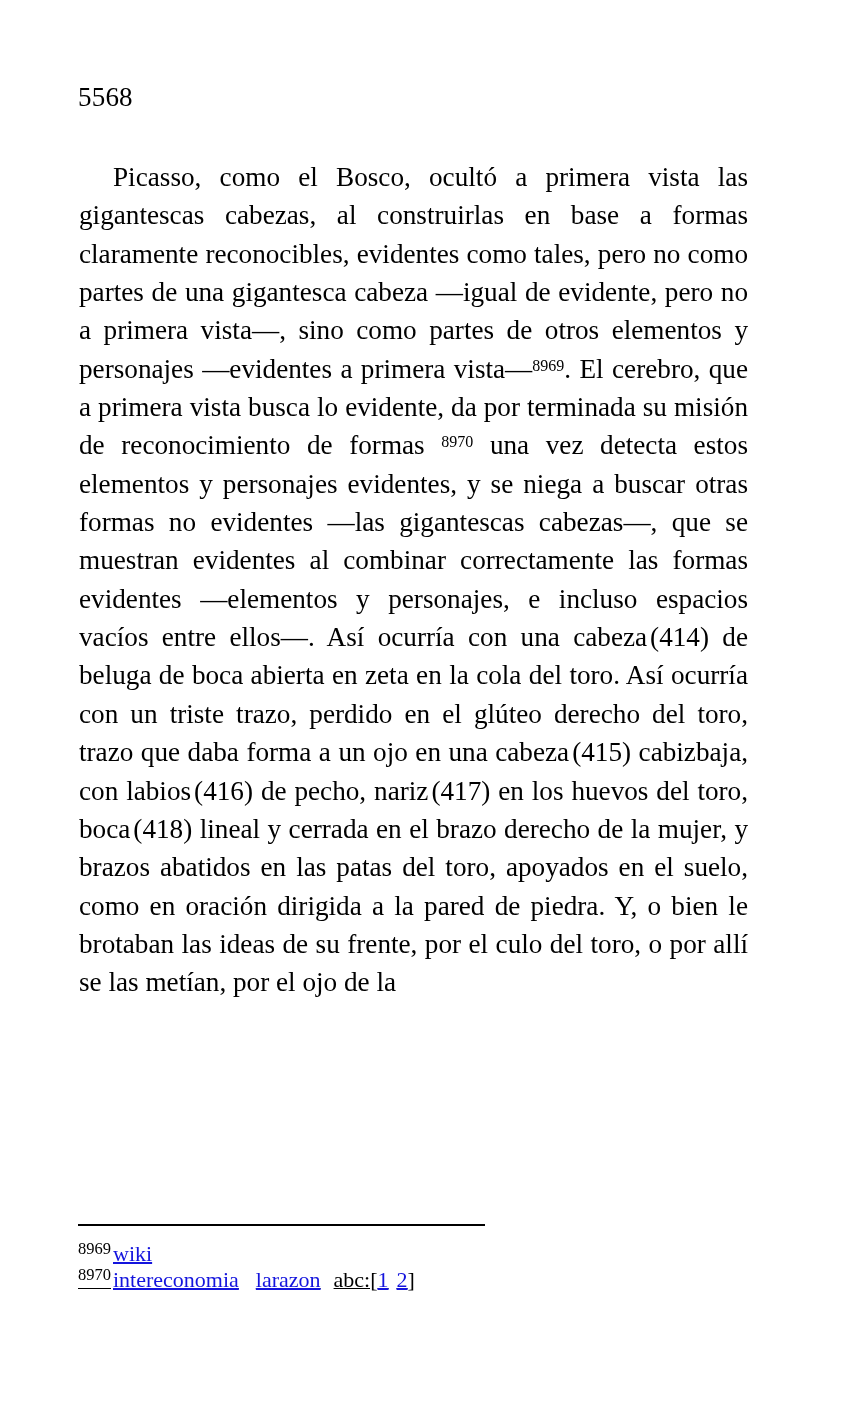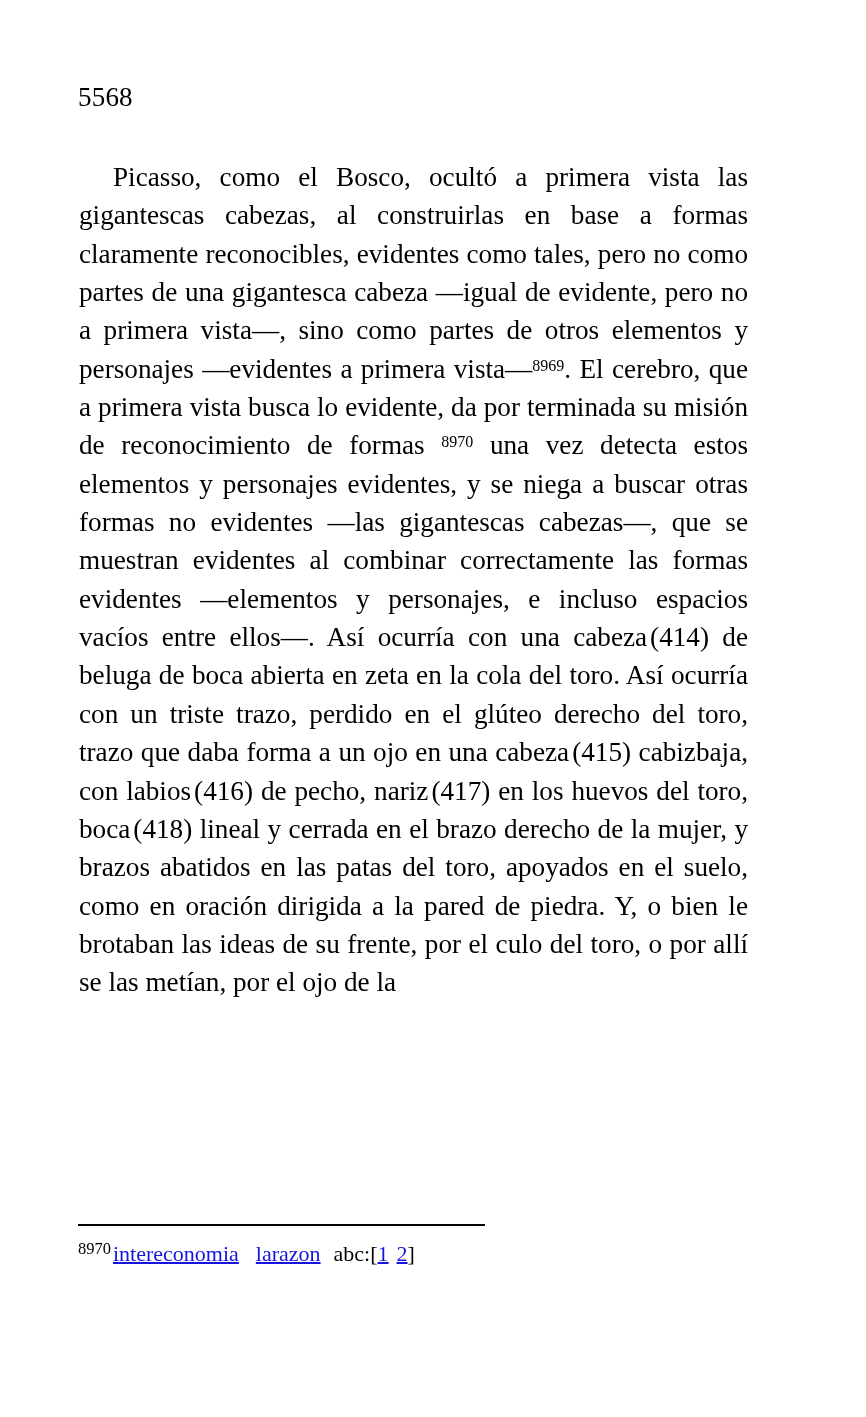--- a/index.html
+++ b/index.html
@@ -87,20 +87,21 @@
 
   .footnote {
     display: block;
     white-space: nowrap;
     margin: 0;
     padding: 0;
   }
 
   .footnote + .footnote {
     margin-top: 3px;
+    text-decoration: underline;
   }
 
   .fn-num {
     font-size: 16.5px;
     vertical-align: 7px;
     line-height: 0;
     margin-right: 2px;
   }
 
   .fn-body {
@@ -143,18 +144,19 @@
   <div class="page-number">5568</div>
 
   <div class="body-column">
     <p class="body-paragraph"><span>Picasso, como el Bosco, ocultó a primera vista las gigantescas cabezas, al construirlas en base a formas claramente reconocibles, evidentes como tales, pero no como partes de una gigantesca cabeza —igual de evidente, pero no a primera vista—, sino como partes de otros elementos y personajes —evidentes a primera vista—</span><sup class="fn-ref">8969</sup><span>. El cerebro, que a primera vista busca lo evidente, da por terminada su misión de reconocimiento de formas </span><sup class="fn-ref">8970</sup><span> una vez detecta estos elementos y personajes evidentes, y se niega a buscar otras formas no evidentes —las gigantescas cabezas—, que se muestran evidentes al combinar correctamente las formas evidentes —elementos y personajes, e incluso espacios vacíos entre ellos—. Así ocurría con una cabeza</span><span class="thin-space"></span><span>(414)</span><span> de beluga de boca abierta en zeta en la cola del toro. Así ocurría con un triste trazo, perdido en el glúteo derecho del toro, trazo que daba forma a un ojo en una cabeza</span><span class="thin-space"></span><span>(415)</span><span> cabizbaja, con labios</span><span class="thin-space"></span><span>(416)</span><span> de pecho, nariz</span><span class="thin-space"></span><span>(417)</span><span> en los huevos del toro, boca</span><span class="thin-space"></span><span>(418)</span><span> lineal y cerrada en el brazo derecho de la mujer, y brazos abatidos en las patas del toro, apoyados en el suelo, como en oración dirigida a la pared de piedra. Y, o bien le brotaban las ideas de su frente, por el culo del toro, o por allí se las metían, por el ojo de la</span></p>
   </div>
 
   <div class="footnote-rule"></div>
 
   <div class="footnotes">
 
+    <div class="footnote"><sup class="fn-num">8969</sup><span class="fn-body"><span class="link">wiki</span></span></div>
 
     <div class="footnote"><sup class="fn-num">8970</sup><span class="fn-body"><span class="link">intereconomia</span><span class="gap-wide"></span><span class="link">larazon</span><span class="gap-med"></span><span class="fn-plain">abc:[</span><span class="link">1</span><span class="gap-small"></span><span class="link">2</span><span class="fn-plain">]</span></span></div>
 
   </div>
 
 </div>
 
 </body></html>

